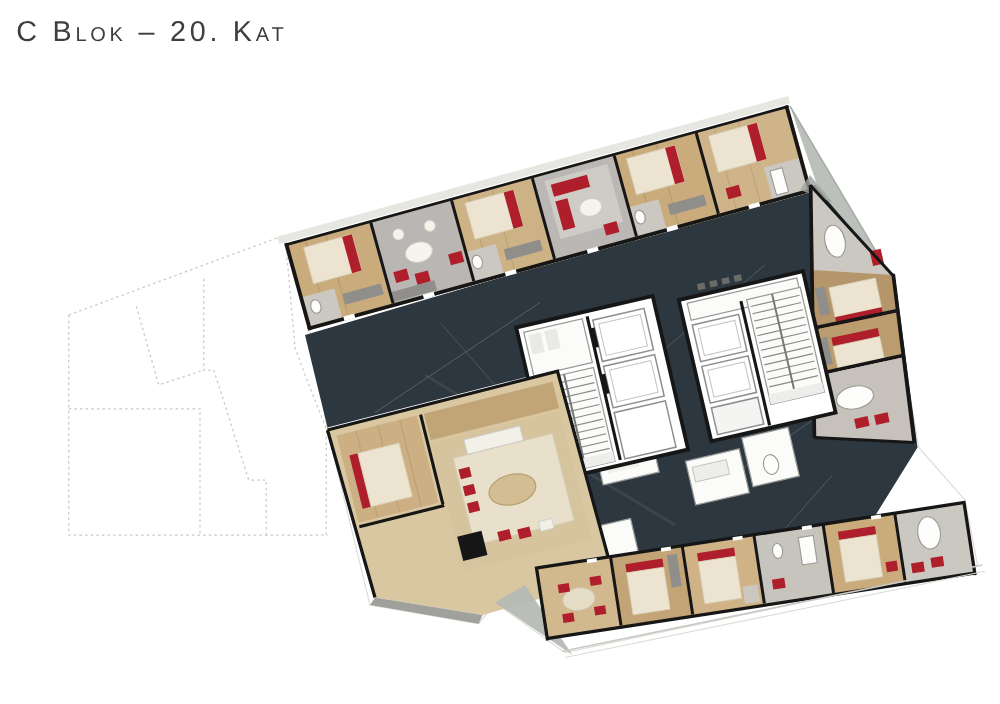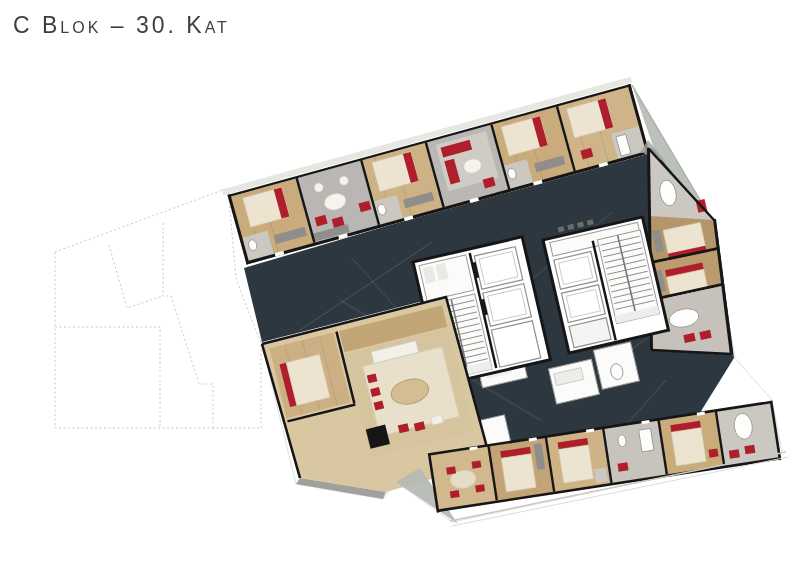--- a/index.html
+++ b/index.html
@@ -16,21 +16,21 @@
   .fixt{fill:#fdfdfc;stroke:#9a9a97;stroke-width:.9;}
   .closet{fill:var(--closet-gray,#8f8e8a);}
   .vein{stroke:#b9c3ca;fill:none;}
   .hatch{stroke:#8a8a87;stroke-width:.9;}
   .roomline{fill:#fbfbfa;stroke:#9a9a97;stroke-width:1;}
 </style>
 </head>
 <body>
 
 <div id="page">
-  <div id="plan-title">C Blok – 30. Kat</div>
+  <div id="plan-title">C Blok – 20. Kat</div>
 
   <svg width="800" height="563" viewBox="0 0 800 563" aria-label="C Blok – 20. Kat">
 
     <g class="dash">
       <path d="M55,252 L228,188"></path>
       <path d="M55,252 L55,428 L262,428"></path>
       <path d="M228,188 L236,278 L244,300 L261,343 L261,428"></path>
       <path d="M163,223 L163,296 L171,296 L199,384 L213,384 L213,428"></path>
       <path d="M55,327 L160,327 L160,428"></path>
       <path d="M109,245 L127,308 L163,296"></path>

